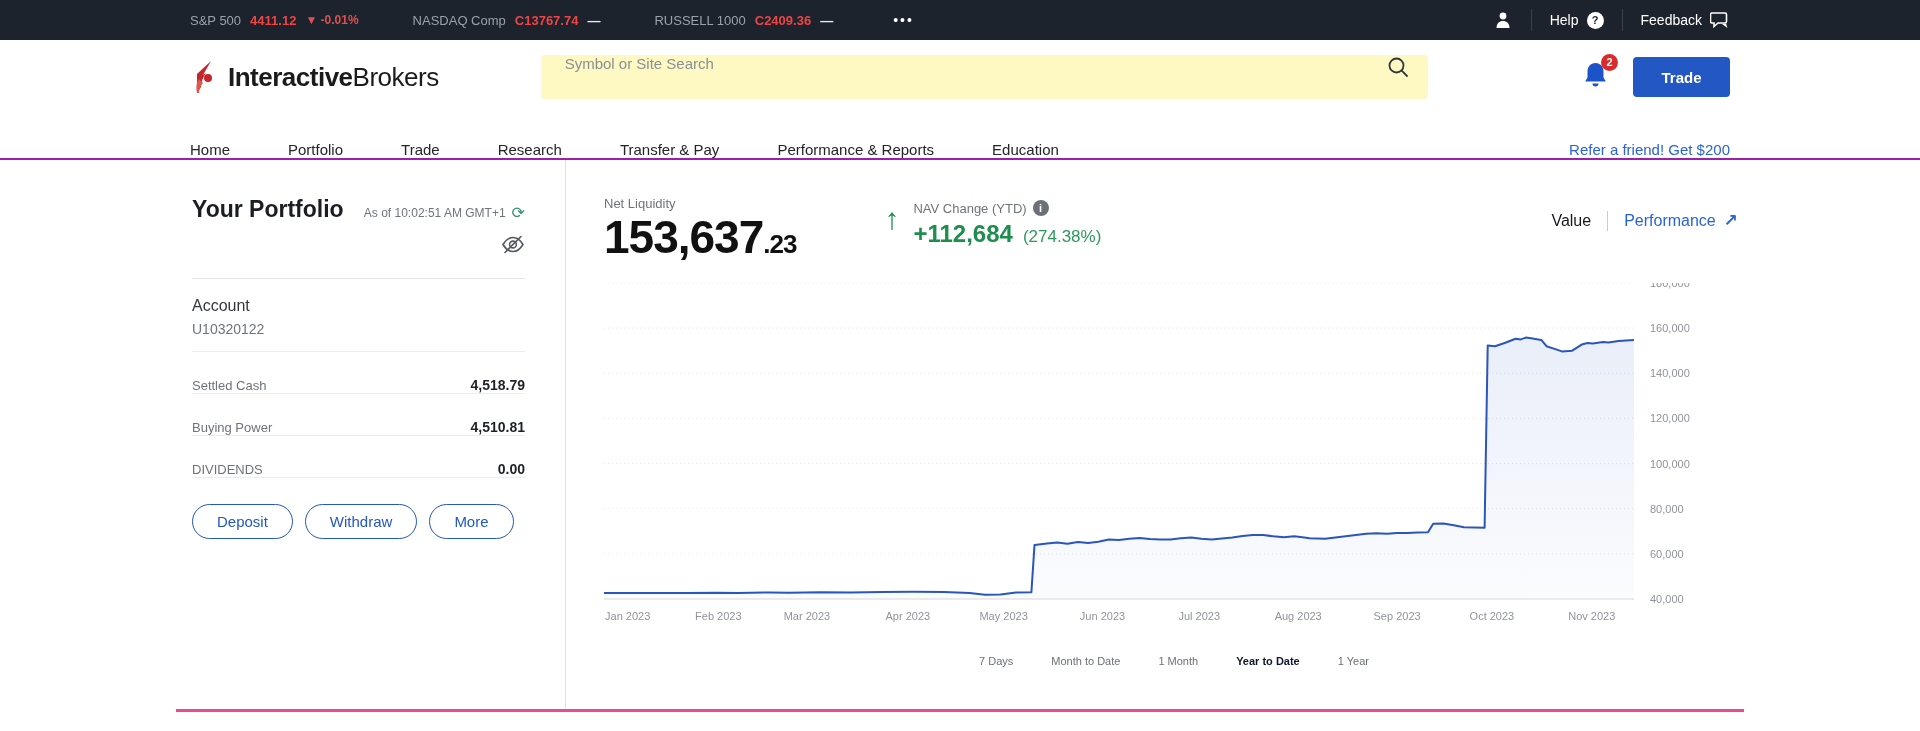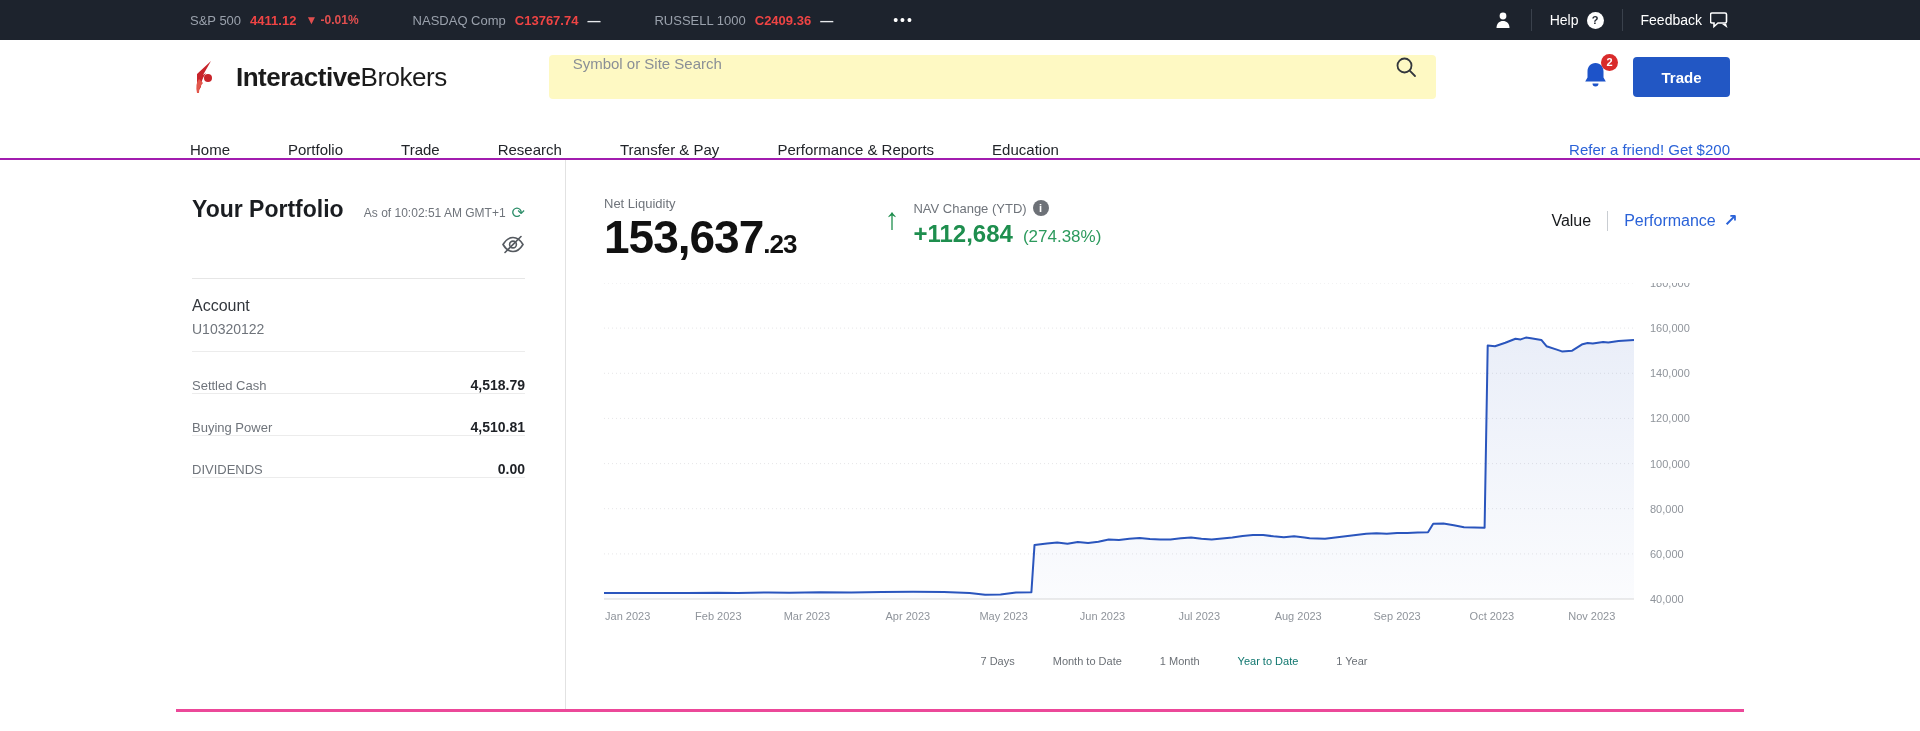--- a/index.html
+++ b/index.html
@@ -14,21 +14,21 @@
   .change-flat { color:#e8eaed; font-weight:700; }
   .topbar-more { color:#fff; font-size:14px; letter-spacing:2px; margin-left:6px; cursor:pointer; }
   .topbar-right { margin-left:auto; display:flex; align-items:center; font-size:14px; }
   .tb-sep { width:1px; height:22px; background:#3a414c; margin:0 18px; }
   .tb-item { display:flex; align-items:center; gap:8px; cursor:pointer; }
   .q-circle { width:17px; height:17px; border-radius:50%; background:#fff; color:#1d232d; font-size:11px; font-weight:700; display:flex; align-items:center; justify-content:center; }
 
   
   .header { background:#fff; }
   .header-row { height:64px; display:flex; align-items:center; padding:10px 190px 0 190px; }
-  .brand { display:flex; align-items:center; gap:16px; cursor:pointer;justify-content:space-between; }
+  .brand { display:flex; align-items:center; gap:8px; cursor:pointer;justify-content:space-between; }
   .brand-text { font-size:26px; letter-spacing:-0.5px; color:#1b1b1b; white-space:nowrap; }
   .brand-text b { font-weight:700; }
   .search-wrap { margin-left:102px; width:887px; height:44px; background:#fef9c3; border-radius:4px; display:flex; align-items:flex-start; padding:0 18px 0 24px; }
   .search-wrap input { flex:1; border:none; background:transparent; outline:none; font-size:15px; color:#333; font-family:"Liberation Sans","DejaVu Sans",sans-serif; }
   .search-wrap input::placeholder { color:#8a8f96; }
   .bell-wrap { position:relative; margin-left:auto; cursor:pointer; }
   .badge { position:absolute; top:-7px; right:-9px; background:#d92b2b; color:#fff; font-size:11px; font-weight:700; min-width:17px; height:17px; border-radius:9px; display:flex; align-items:center; justify-content:center; padding:0 4px; }
   .trade-btn { margin-left:24px; width:97px; height:40px; background:#2257c4; color:#fff; border:none; border-radius:4px; font-size:15px; font-weight:700; cursor:pointer; font-family:inherit; }
 
   
@@ -78,21 +78,21 @@
   .view-perf { font-size:16px; color:#2a62d8; font-weight:500; cursor:pointer; display:flex; align-items:center; gap:8px; }
   .ne-arrow { font-size:17px; font-weight:700; }
 
   
   .chart-wrap { margin-top:22px; }
   .chart-wrap svg { display:block; }
   .tick { font-size:11px; fill:#8f949b; font-family:"Liberation Sans","DejaVu Sans",sans-serif; }
 
   .range-row { display:flex; justify-content:center; gap:38px; margin-top:26px; font-size:11px; color:#6b7076; }
   .range { cursor:pointer; }
-  .range.active { color:#0f766e; font-weight:400; }
+  .range.active { color:#0f172a; font-weight:700; }
 </style>
 </head>
 <body>
 
 <div class="topbar">
   <div class="ticker">
     <span class="t-label">S&amp;P 500</span>
     <span class="t-value">4411.12</span>
     <span class="change-down">▼ -0.01%</span>
   </div>
@@ -210,20 +210,25 @@
       <div class="acct-row">
         <span class="r-label">Buying Power</span>
         <span class="r-value">4,510.81</span>
       </div>
       <div class="acct-row">
         <span class="r-label">DIVIDENDS</span>
         <span class="r-value">0.00</span>
       </div>
     </div>
 
+    <div class="actions">
+      <button class="pill-btn">Deposit</button>
+      <button class="pill-btn">Withdraw</button>
+      <button class="pill-btn">More</button>
+    </div>
   </div>
 
   <div class="main-col">
     <div class="main-head">
       <div>
         <div class="nl-label">Net Liquidity</div>
         <div class="nl-value"><span>153,637</span><span class="nl-dec">.23</span></div>
       </div>
 
       <div class="nav-change">

